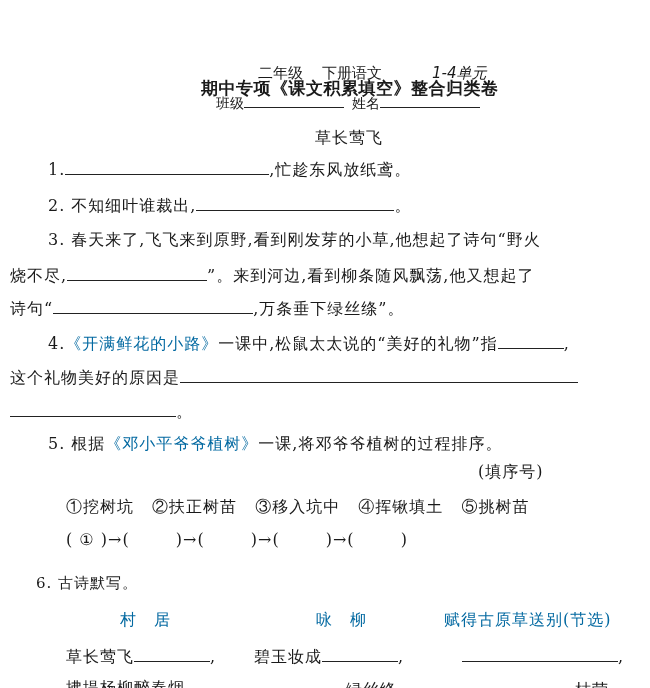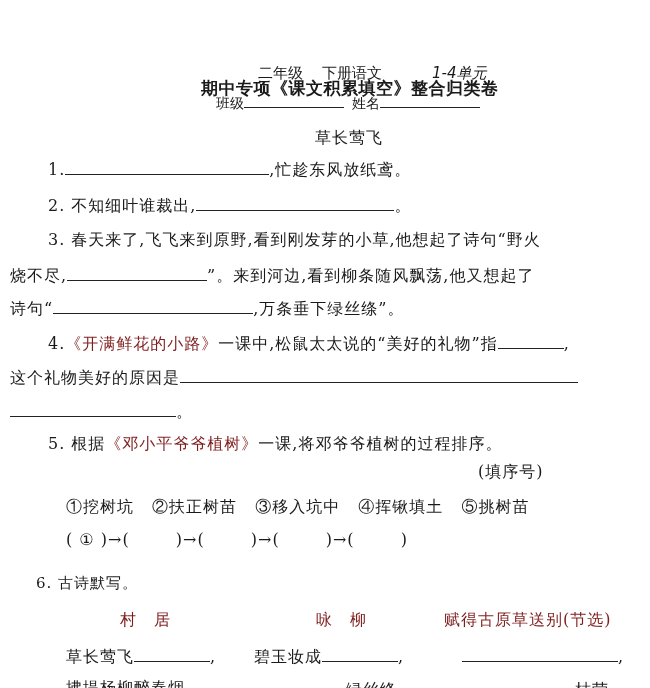--- a/index.html
+++ b/index.html
@@ -6,21 +6,21 @@
     body {
       width: 650px; height: 688px; overflow: hidden; position: relative;
       color: #1a1a1a;
       font-family: "DejaVu Serif", "Liberation Serif", serif;
     }
     .abs { position: absolute; white-space: nowrap; }
     .title { font-family: "DejaVu Sans", "Liberation Sans", sans-serif; font-weight: bold; font-size: 17px; letter-spacing: 0.5px; }
     .sub { font-family: "DejaVu Sans", "Liberation Sans", sans-serif; font-size: 15px; }
     .meta { font-family: "DejaVu Sans", "Liberation Sans", sans-serif; font-size: 14px; }
     .txt { font-size: 16px; letter-spacing: 1px; line-height: 20px; }
-    .red { color: #7f1d1d; }
+    .red { color: #0369a1; }
     .blank { display: inline-block; border-bottom: 1px solid #222; height: 16px; vertical-align: baseline; }
     .sp { display: inline-block; }
   </style>
 </head>
 <body>
 
 <div class="abs title" style="left:201px; top:33px;margin-top:44px;">期中专项《课文积累填空》整合归类卷</div>
 <div class="abs sub" style="left:258px; top:64px;">二年级</div>
 <div class="abs sub" style="left:322px; top:64px;">下册语文</div>
 <div class="abs sub" style="left:432px; top:64px;font-style:italic;">1-4单元</div>

